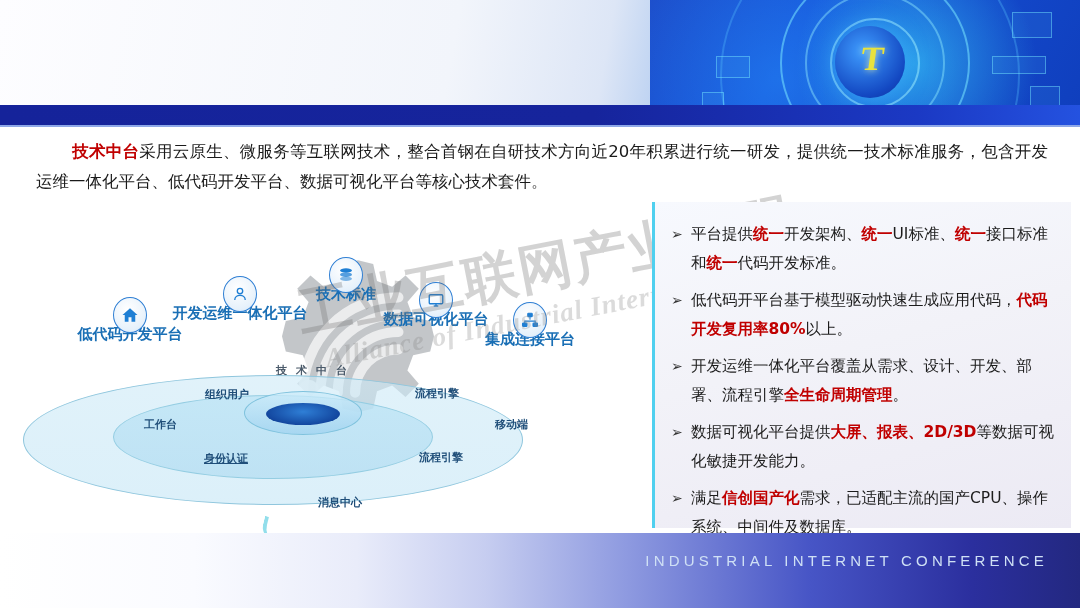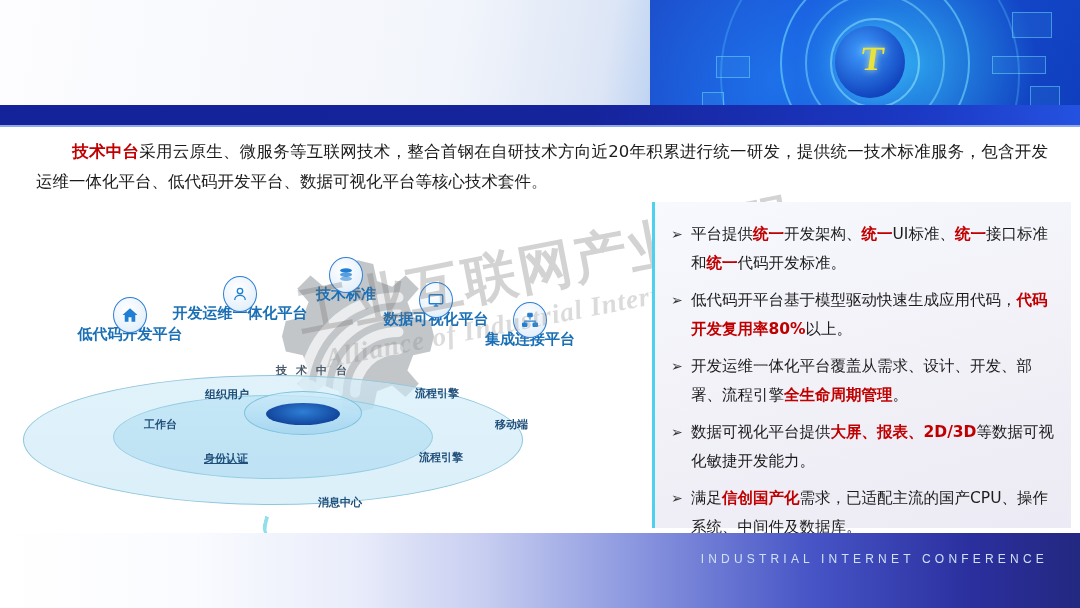--- a/index.html
+++ b/index.html
@@ -194,21 +194,21 @@
     font-size:30px; font-weight:bold; color:#b5e05a;
     font-family:"DejaVu Sans","Liberation Sans",sans-serif;
     letter-spacing:-1px;
   }
   .fl-cn {
     font-size:30px; font-weight:bold; color:#ffffff;
     font-family:"DejaVu Sans","Liberation Sans",sans-serif;
     letter-spacing:1px;
   }
   .fl-sub {
-    font-size:12px; color:#cfe0f5; letter-spacing:4.2px;
+    font-size:15px; color:#cfe0f5; letter-spacing:4.2px;
     margin-top:5px; white-space:nowrap;
     font-family:"Liberation Sans",sans-serif;
   }
   .footer-swoosh {
     position:absolute; left:262px; top:519px; width:30px; height:22px;
     border-left:4px solid #7fd9e8; border-bottom-left-radius:14px;
     transform:rotate(14deg); opacity:.85;
   }
 </style>
 </head>

